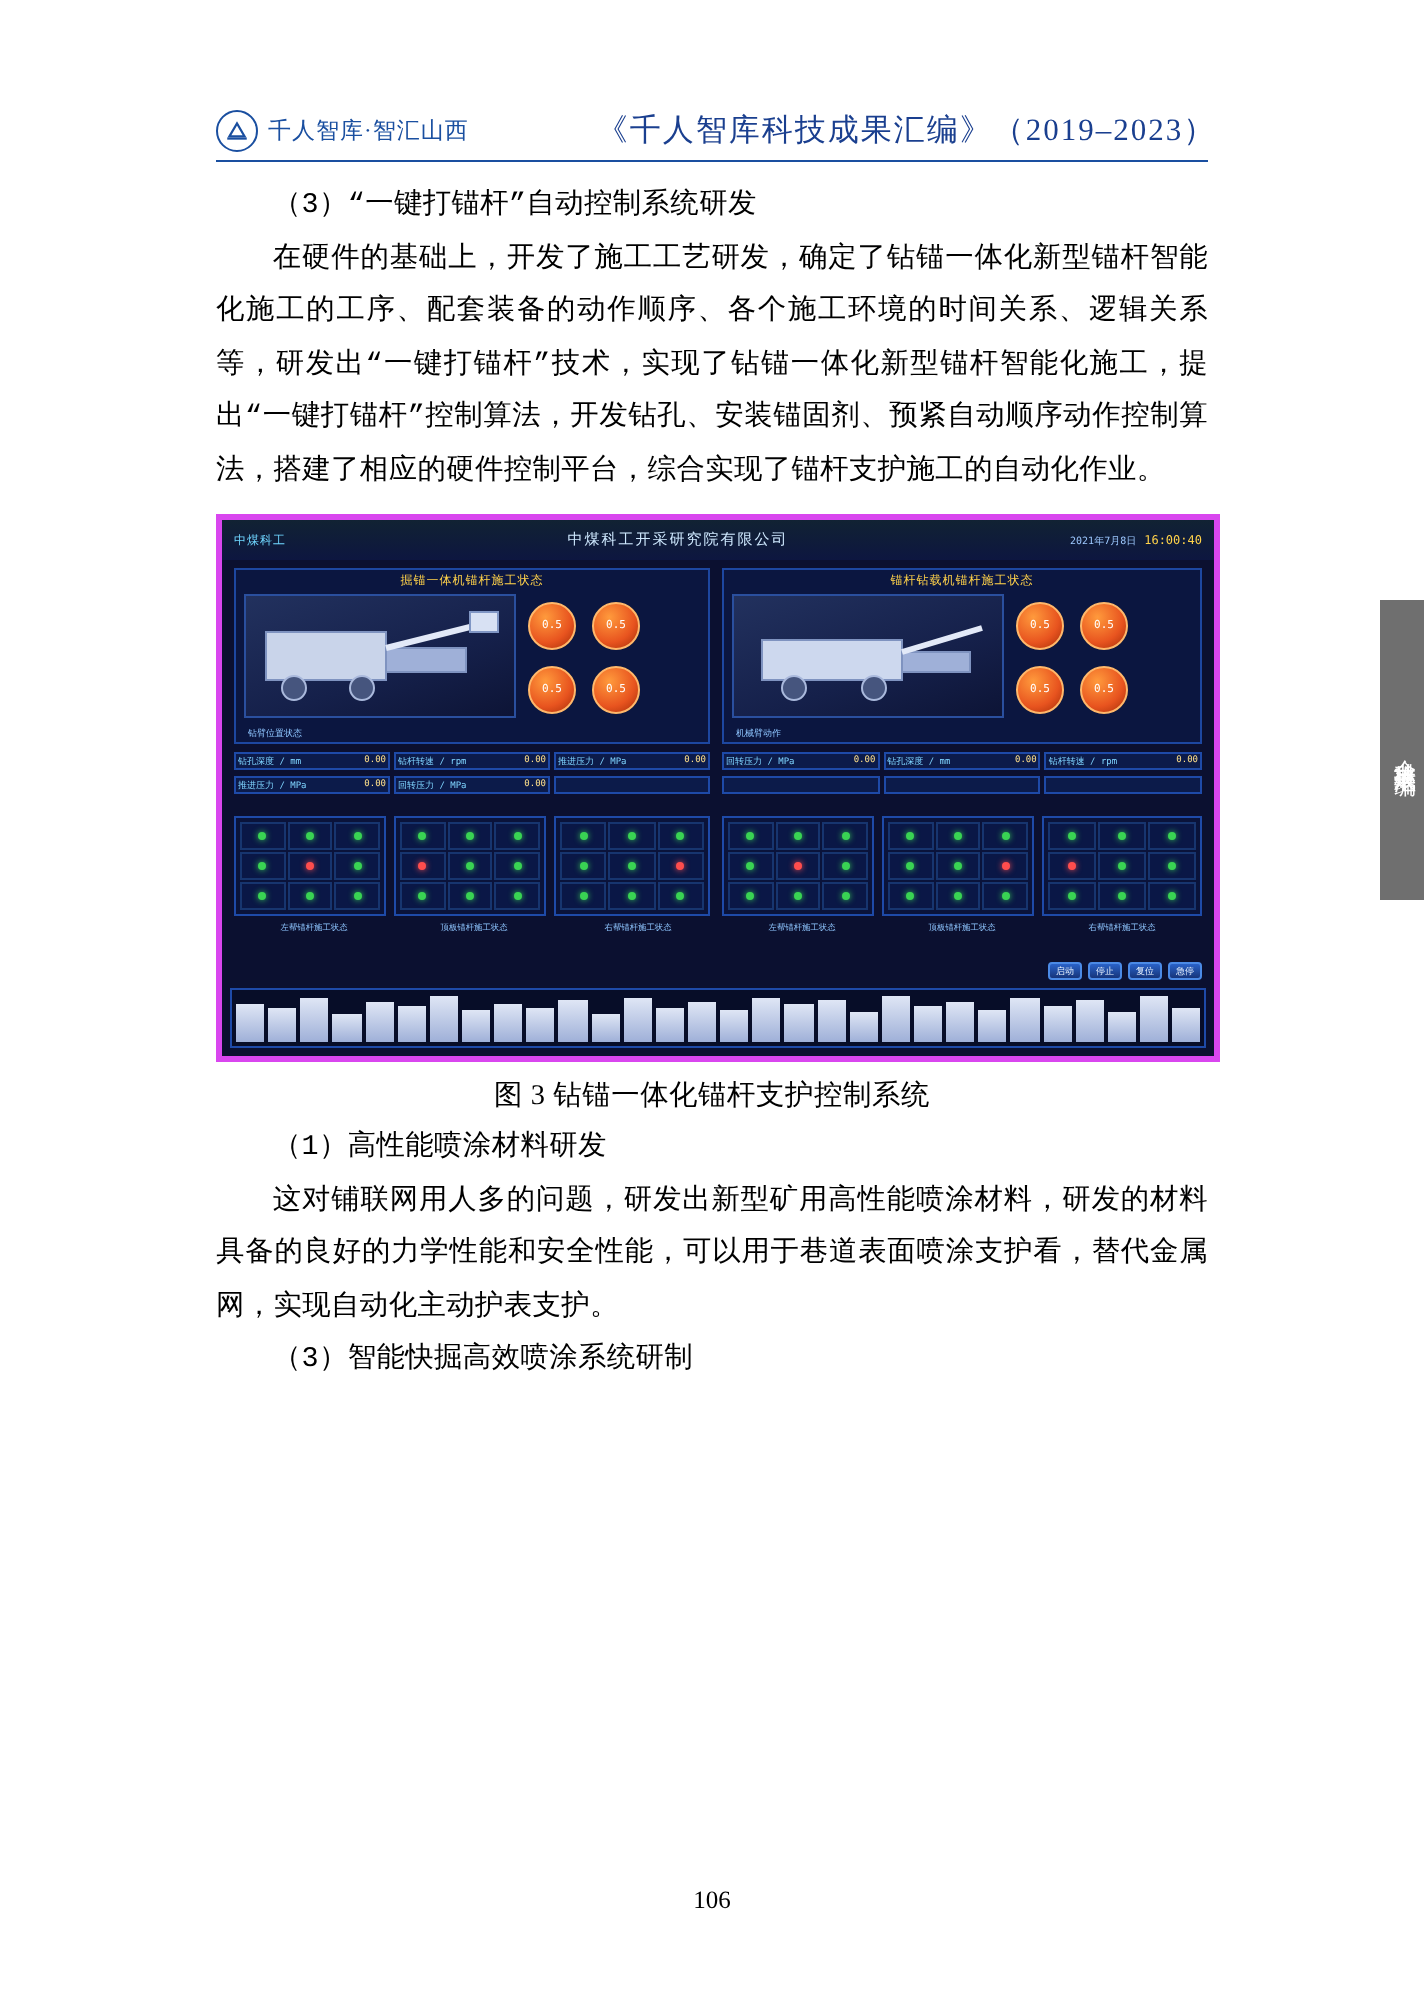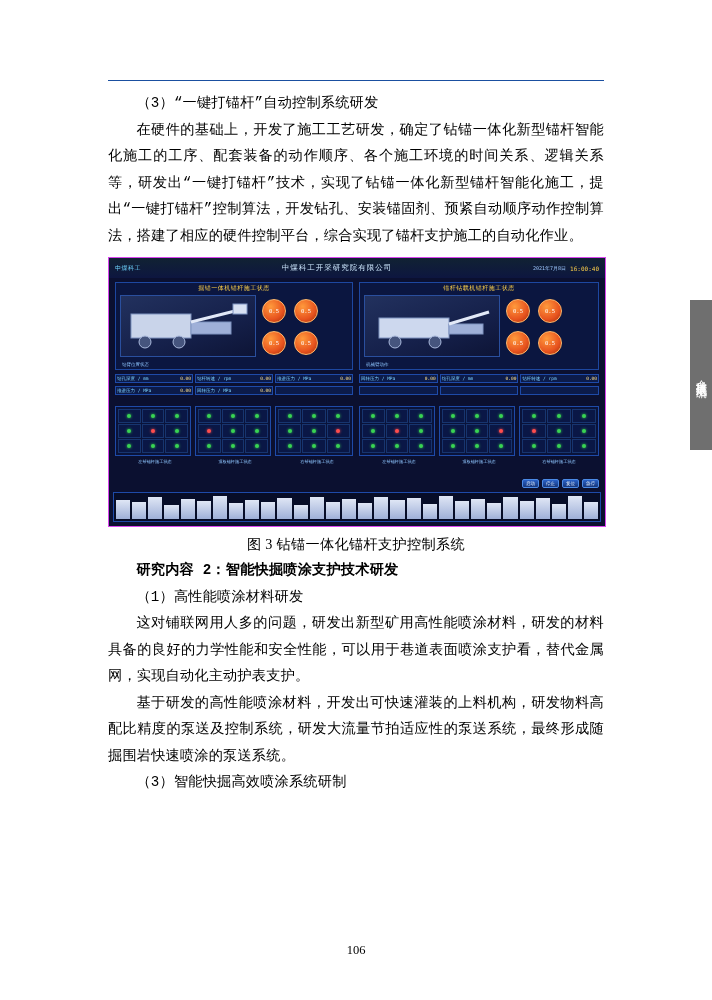--- a/index.html
+++ b/index.html
@@ -82,21 +82,21 @@
   p.indent { text-indent: 2em; }
   .bold { font-weight: bold; }
   
   .figure-wrap {
     margin: 8px 0 2px 0;
     width: 496px;
     height: 268px;
     background: #0b1030;
     position: relative;
     overflow: hidden;
-    border: 1px solid #d946ef;
+    border: 3px solid #d946ef;
   }
   .fig-caption {
     text-align: center;
     font-size: 14.2px;
     line-height: 26px;
     margin: 4px 0 0 0;
     letter-spacing: 0.3px;
   }
   
   .hmi-top {
@@ -264,20 +264,30 @@
     font-size: 12.5px;
     color: #000;
     font-family: "Liberation Serif", serif;
   }
 </style>
 </head>
 <body>
 
 <div class="page">
 
+  <div class="header">
+    <span class="logo-mark">
+      <svg width="13" height="13" viewBox="0 0 24 24">
+        <path d="M5 17 L12 5 L19 17 Z" fill="none" stroke="#1a4fa0" stroke-width="2"></path>
+        <path d="M3 19 H21" stroke="#1a4fa0" stroke-width="2"></path>
+      </svg>
+    </span>
+    <span class="logo-text">千人智库·智汇山西</span>
+    <span class="header-title">《千人智库科技成果汇编》（2019–2023）</span>
+  </div>
   <div class="header-rule"></div>
 
   <div class="content">
 
     <p class="para indent">（3）“一键打锚杆”自动控制系统研发</p>
     <p class="para indent">在硬件的基础上，开发了施工工艺研发，确定了钻锚一体化新型锚杆智能化施工的工序、配套装备的动作顺序、各个施工环境的时间关系、逻辑关系等，研发出“一键打锚杆”技术，实现了钻锚一体化新型锚杆智能化施工，提出“一键打锚杆”控制算法，开发钻孔、安装锚固剂、预紧自动顺序动作控制算法，搭建了相应的硬件控制平台，综合实现了锚杆支护施工的自动化作业。</p>
 
     <div class="figure-wrap">
 
       <div class="hmi-top">
@@ -596,23 +606,21 @@
           <i class="bar" style="height:76%"></i>
           <i class="bar" style="height:88%"></i>
         <i class="bar" style="height:62%"></i>
           <i class="bar" style="height:96%"></i>
           <i class="bar" style="height:70%"></i>
       </div>
     </div>
 
     <p class="fig-caption">图 3  钻锚一体化锚杆支护控制系统</p>
 
-    <p class="para indent bold">研究内容 2：智能快掘喷涂支护技术研发</p>
     <p class="para indent">（1）高性能喷涂材料研发</p>
     <p class="para indent">这对铺联网用人多的问题，研发出新型矿用高性能喷涂材料，研发的材料具备的良好的力学性能和安全性能，可以用于巷道表面喷涂支护看，替代金属网，实现自动化主动护表支护。</p>
-    <p class="para indent">基于研发的高性能喷涂材料，开发出可快速灌装的上料机构，研发物料高配比精度的泵送及控制系统，研发大流量节拍适应性的泵送系统，最终形成随掘围岩快速喷涂的泵送系统。</p>
     <p class="para indent">（3）智能快掘高效喷涂系统研制</p>
   </div>
 
   <div class="side-tab">企业科技成果汇编</div>
 
   <div class="page-number">106</div>
 </div>
 
 </body></html>

